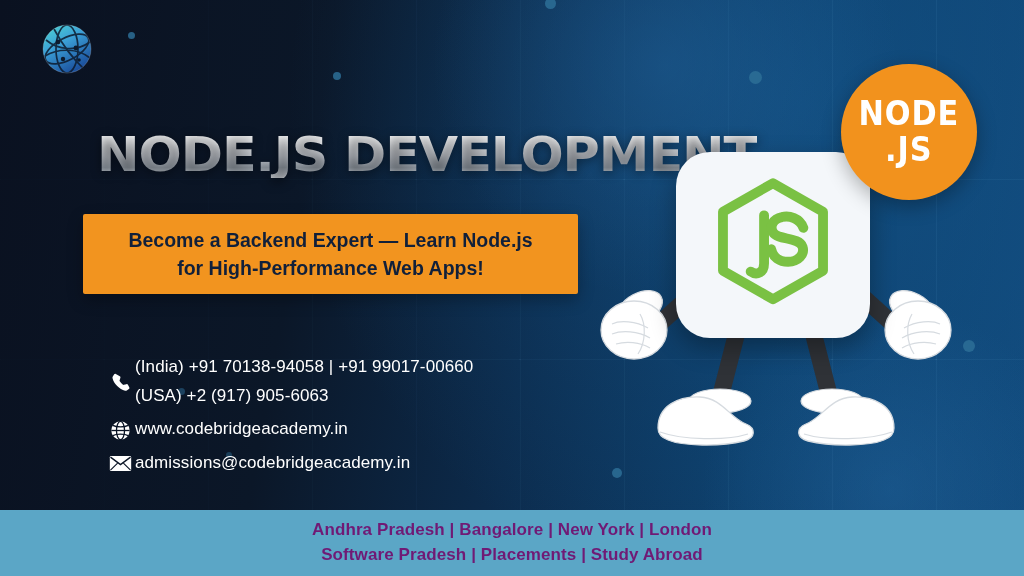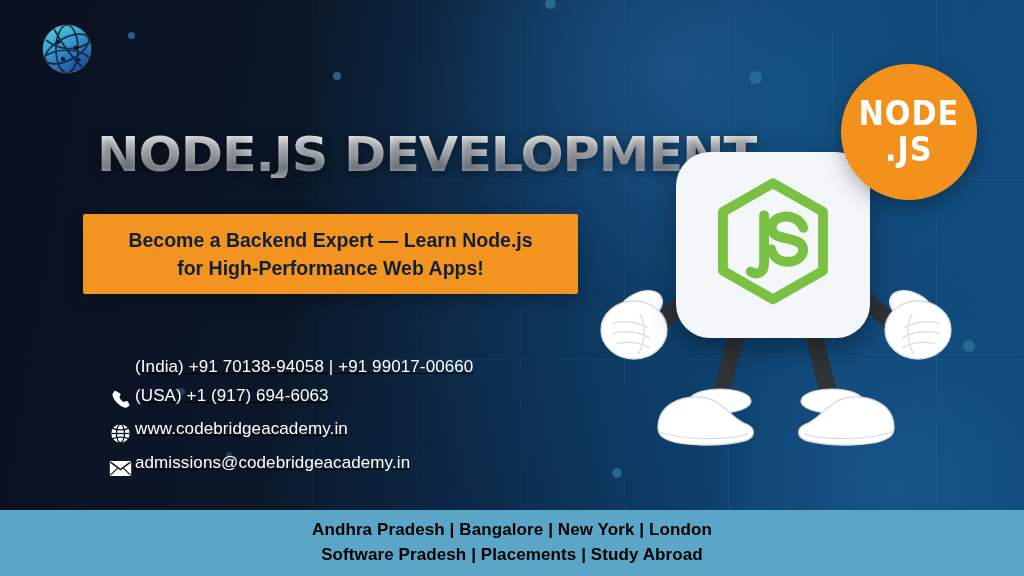--- a/index.html
+++ b/index.html
@@ -73,21 +73,21 @@
     background:#f2941f;border-radius:2px;
     display:flex;flex-direction:column;align-items:center;justify-content:center;
     box-shadow:0 6px 16px rgba(0,0,0,.28);
   }
   .subtitle span{
     color:#11203a;font-size:19.5px;font-weight:600;line-height:1.45;white-space:nowrap;
   }
 
   
   .contact{position:absolute;left:105px;top:352px;}
-  .crow{display:flex;align-items:flex-end;margin-bottom:4px;text-decoration:underline;}
+  .crow{display:flex;align-items:center;margin-bottom:4px;}
   .cicon{width:30px;flex:0 0 30px;display:flex;align-items:center;justify-content:center;padding-top:3px;}
   .ctext{color:#ffffff;font-size:17px;line-height:1.72;white-space:nowrap;letter-spacing:.1px;}
   .ctext .sub{display:block;}
 
   
   .badge{
     position:absolute;left:841px;top:64px;width:136px;height:136px;border-radius:50%;
     background:#f2921d;
     display:flex;flex-direction:column;align-items:center;justify-content:center;
     box-shadow:0 6px 20px rgba(0,0,0,.30);
@@ -108,21 +108,21 @@
     display:flex;align-items:center;justify-content:center;
     z-index:4;
   }
 
   
   .footer{
     position:absolute;left:0;bottom:0;width:1024px;height:66px;background:#5ba6c6;
     display:flex;flex-direction:column;align-items:center;justify-content:center;
   }
   .footer span{
-    color:#000000;font-size:17px;font-weight:700;line-height:1.45;white-space:nowrap;letter-spacing:.1px;
+    color:#701a75;font-size:17px;font-weight:700;line-height:1.45;white-space:nowrap;letter-spacing:.1px;
   }
 </style>
 </head>
 <body>
 
 <div class="banner">
 
   <div class="mesh"></div>
   <div class="mesh2"></div>
 
@@ -178,21 +178,21 @@
   <div class="contact">
 
     <div class="crow">
       <span class="cicon">
         <svg viewBox="0 0 24 24" width="21" height="21" fill="#ffffff">
           <path d="M6.6 2.2c-.6-.3-1.4-.1-1.8.5L3.2 5.1c-.4.6-.5 1.3-.3 2 .9 3.3 2.7 6.4 5.3 9 2.6 2.6 5.7 4.4 9 5.3.7.2 1.4 0 2-.4l2.4-1.6c.6-.4.8-1.2.5-1.8l-1.6-3c-.3-.6-1-.9-1.7-.7l-2.9.8c-.5.1-1 0-1.4-.4-1.3-1.1-2.4-2.2-3.3-3.6-.3-.4-.4-.9-.2-1.4l.9-2.8c.2-.7-.1-1.4-.7-1.7l-3-1.6z"></path>
         </svg>
       </span>
       <span class="ctext">
         <span class="sub">(India) +91 70138-94058 | +91 99017-00660</span>
-        <span class="sub">(USA) +1 (917) 694-6063</span>
+        <span class="sub">(USA) +2 (917) 905-6063</span>
       </span>
     </div>
 
     <div class="crow">
       <span class="cicon">
         <svg viewBox="0 0 24 24" width="21" height="21">
           <circle cx="12" cy="12" r="10.5" fill="#ffffff"></circle>
           <g fill="none" stroke="#0b1526" stroke-width="1.5">
             <ellipse cx="12" cy="12" rx="4.6" ry="10.5"></ellipse>
             <line x1="1.5" y1="12" x2="22.5" y2="12"></line>

